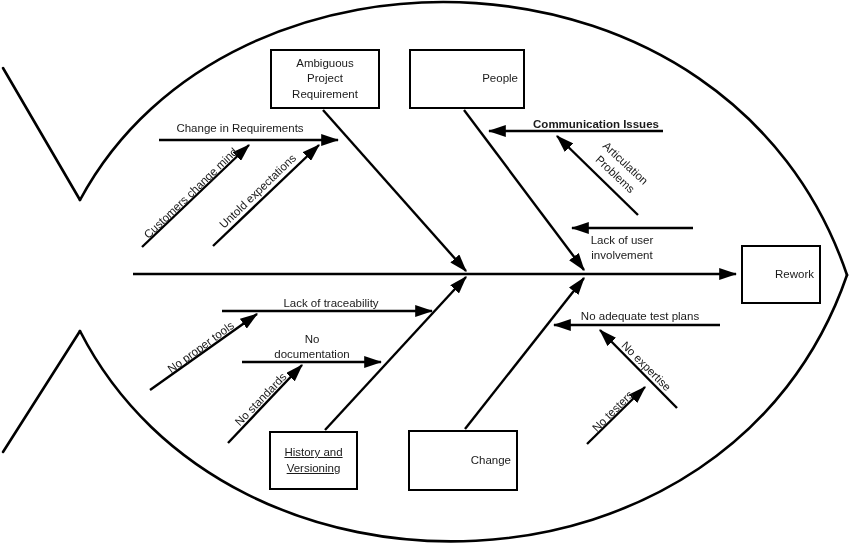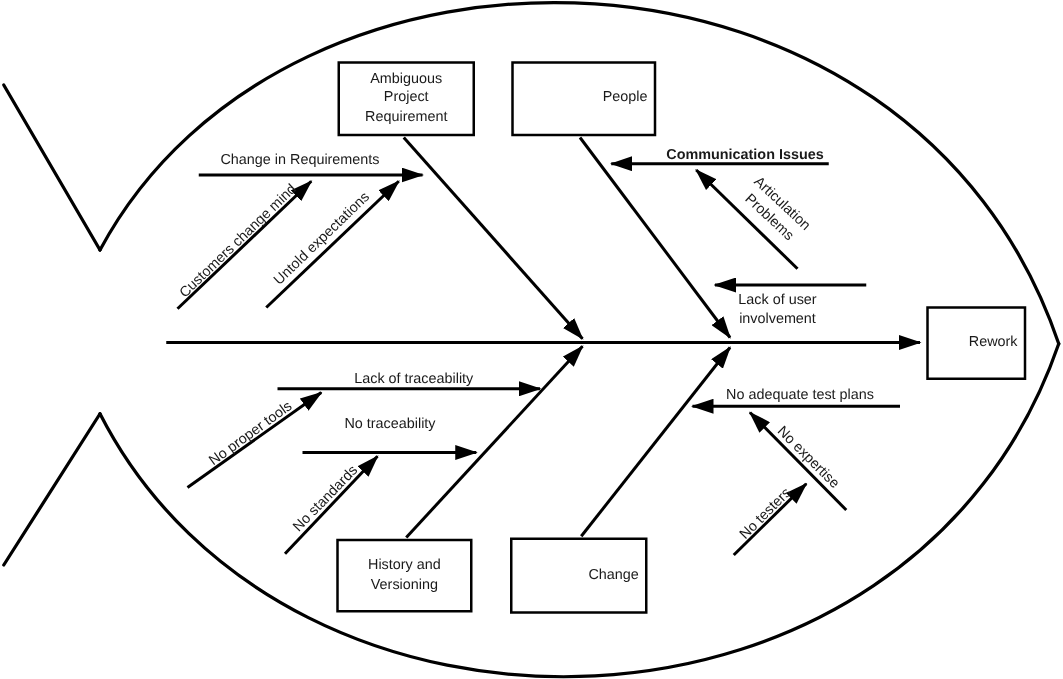--- a/index.html
+++ b/index.html
@@ -67,40 +67,40 @@
       <line x1="587" y1="444" x2="645" y2="387" marker-end="url(#ah)"></line>
     </g>
   </svg>
 
   <div class="box" style="left:270px; top:49px;  width:110px; height:60px;">
     <span>Ambiguous Project Requirement</span>
   </div>
   <div class="box" style="left:409px; top:49px;  width:116px; height:60px;">
     <span>People</span>
   </div>
-  <div class="box" style="left:269px; top:431px; width:109px; height:59px;">
+  <div class="box" style="left:269px; top:431px; width:89px; height:59px;text-decoration:underline;">
     <span>History and Versioning</span>
   </div>
   <div class="box" style="left:408px; top:430px; width:110px; height:61px;">
     <span>Change</span>
   </div>
   <div class="box" style="left:741px; top:245px; width:80px; height:59px;padding-left:28px;">
     <span>Rework</span>
   </div>
 
   <div class="lbl" style="left:150px; top:121px; width:180px;">Change in Requirements</div>
   <div class="lbl rot" style="left:111px; top:186px; width:160px; transform:rotate(-44deg);">Customers change mind</div>
   <div class="lbl rot" style="left:178px; top:184px; width:160px; transform:rotate(-44deg);">Untold expectations</div>
 
   <div class="lbl" style="left:526px; top:117px; width:140px;font-weight:bold;">Communication Issues</div>
   <div class="lbl wrap rot" style="left:570px; top:154px; width:100px; transform:rotate(43deg);">Articulation Problems</div>
   <div class="lbl wrap" style="left:572px; top:233px; width:100px;">Lack of user involvement</div>
 
   <div class="lbl" style="left:261px; top:296px; width:140px;">Lack of traceability</div>
   <div class="lbl rot" style="left:136px; top:340px; width:130px; transform:rotate(-36deg);">No proper tools</div>
-  <div class="lbl wrap" style="left:267px; top:332px; width:90px;">No traceability</div>
+  <div class="lbl wrap" style="left:267px; top:332px; width:90px;">No documentation</div>
   <div class="lbl rot" style="left:206px; top:392px; width:110px; transform:rotate(-46deg);">No standards</div>
 
   <div class="lbl" style="left:565px; top:309px; width:150px;">No adequate test plans</div>
   <div class="lbl rot" style="left:591px; top:359px; width:110px; transform:rotate(45deg);">No expertise</div>
   <div class="lbl rot" style="left:563px; top:404px; width:100px; transform:rotate(-45deg);">No testers</div>
 
 </div>
 
 </body></html>

